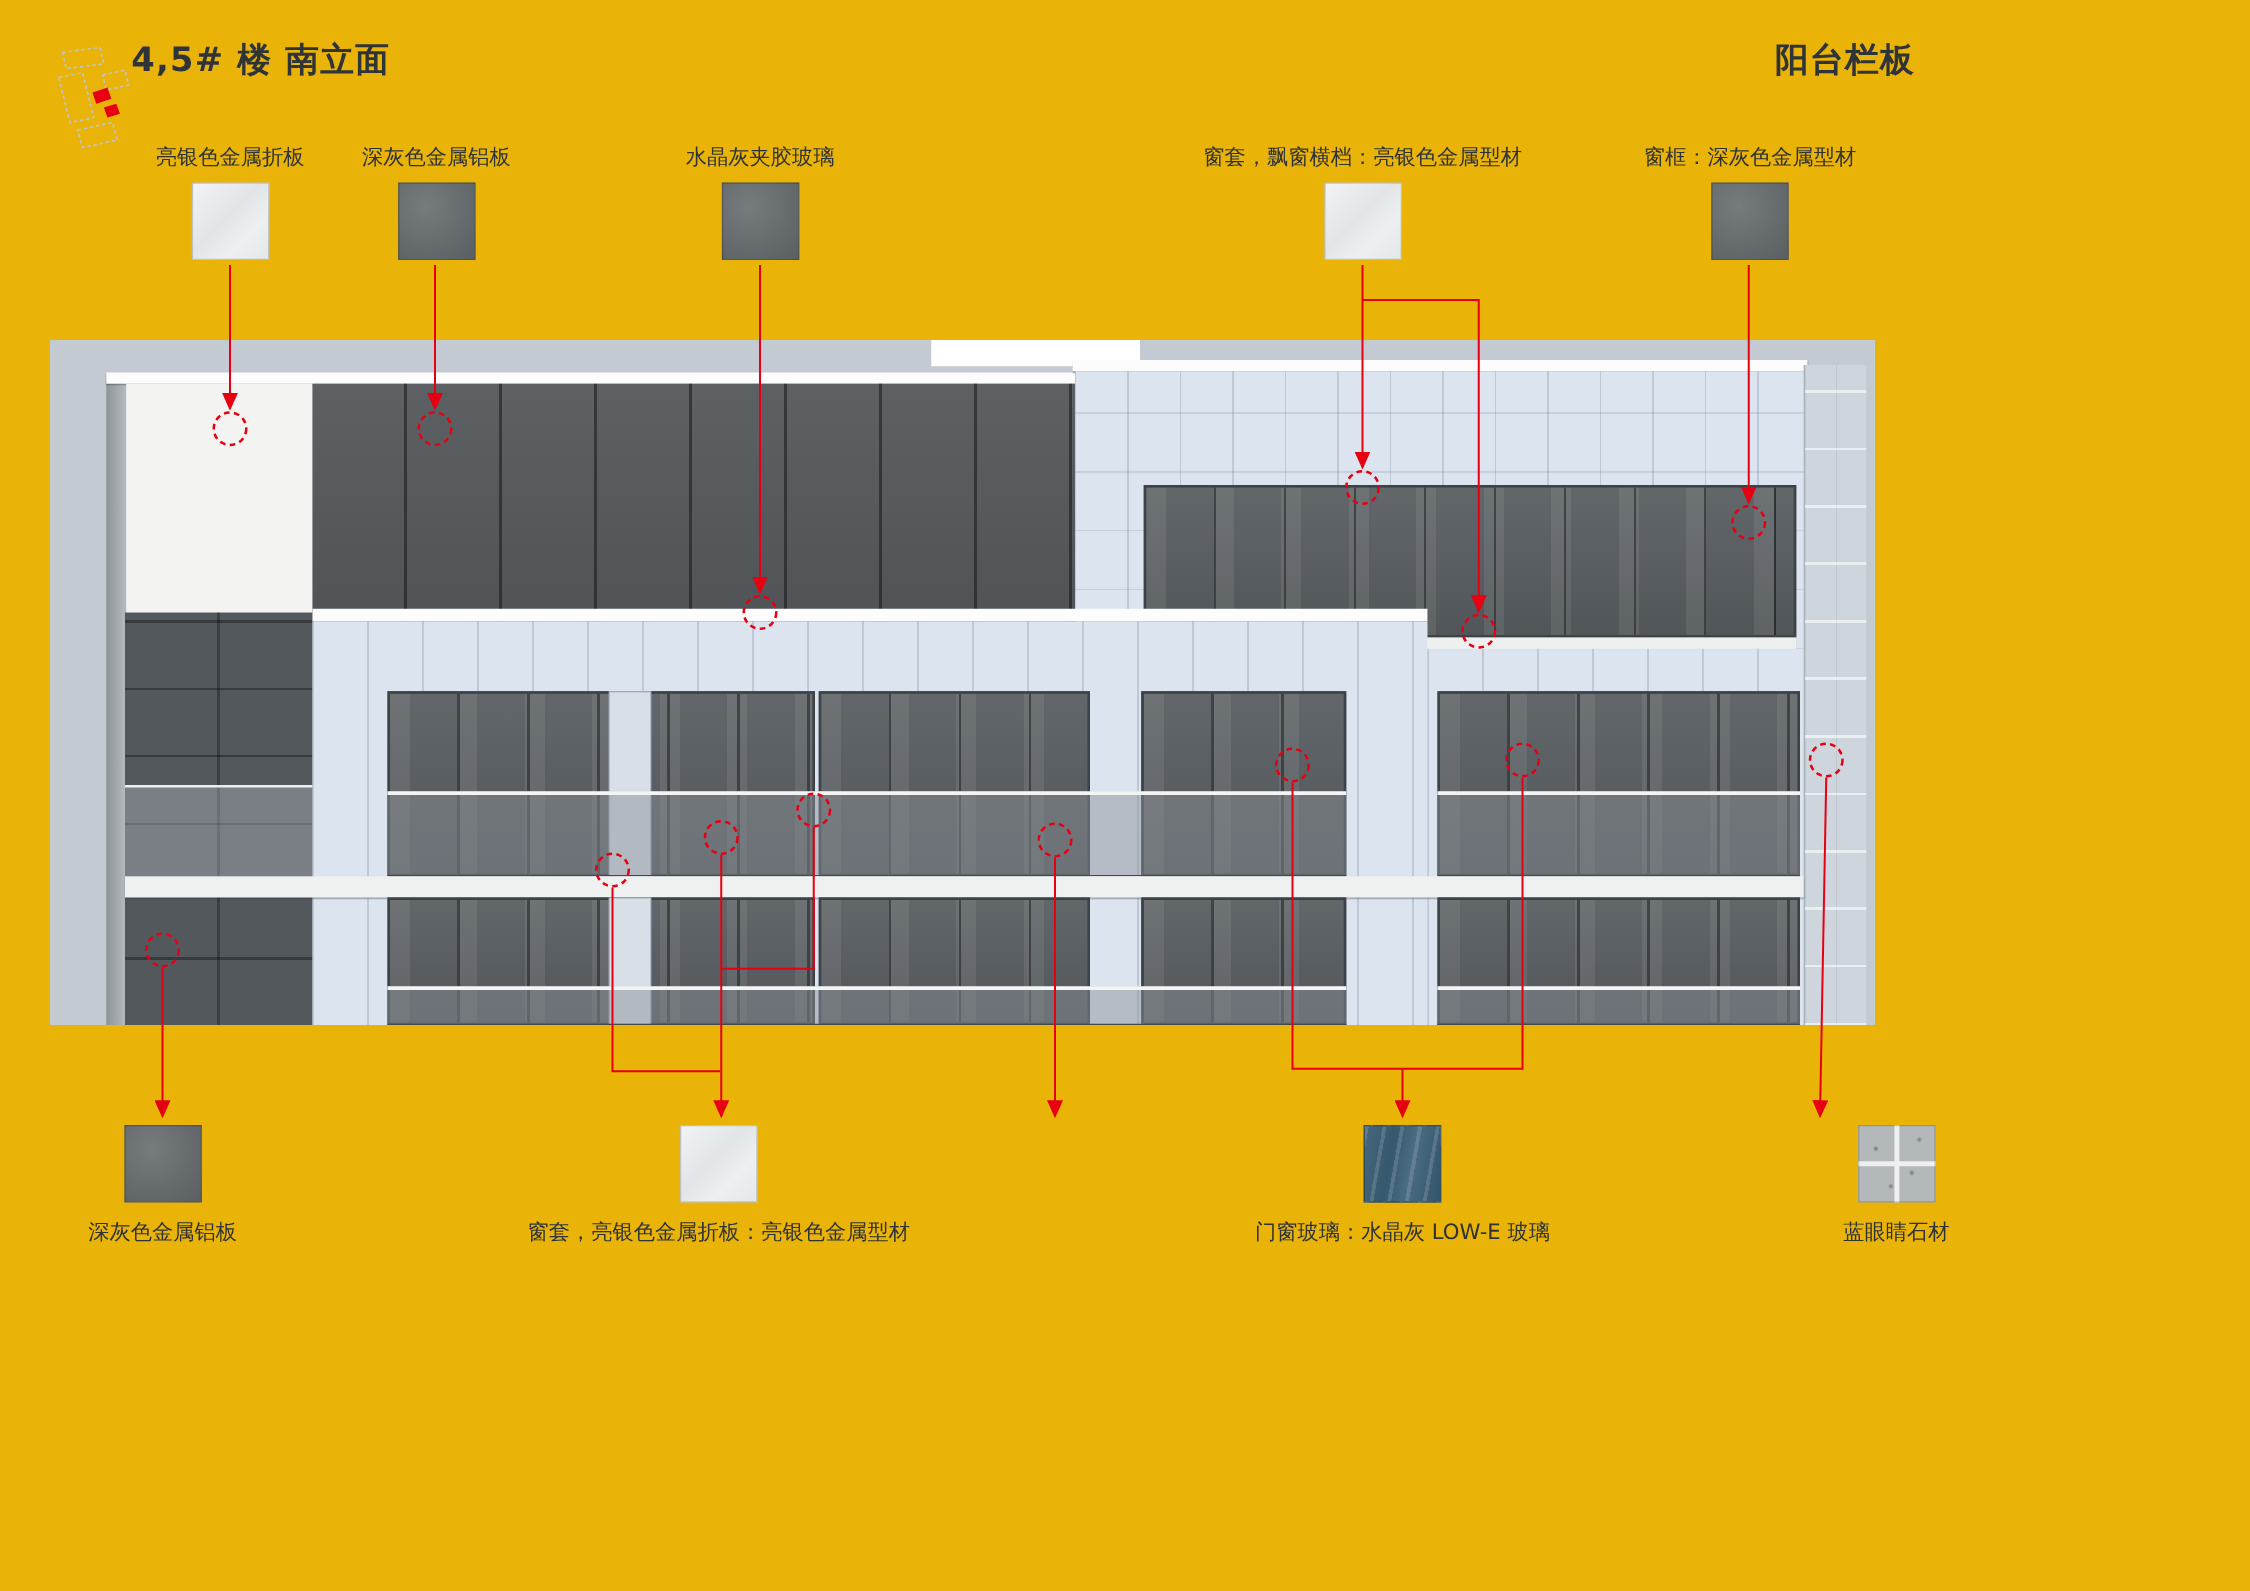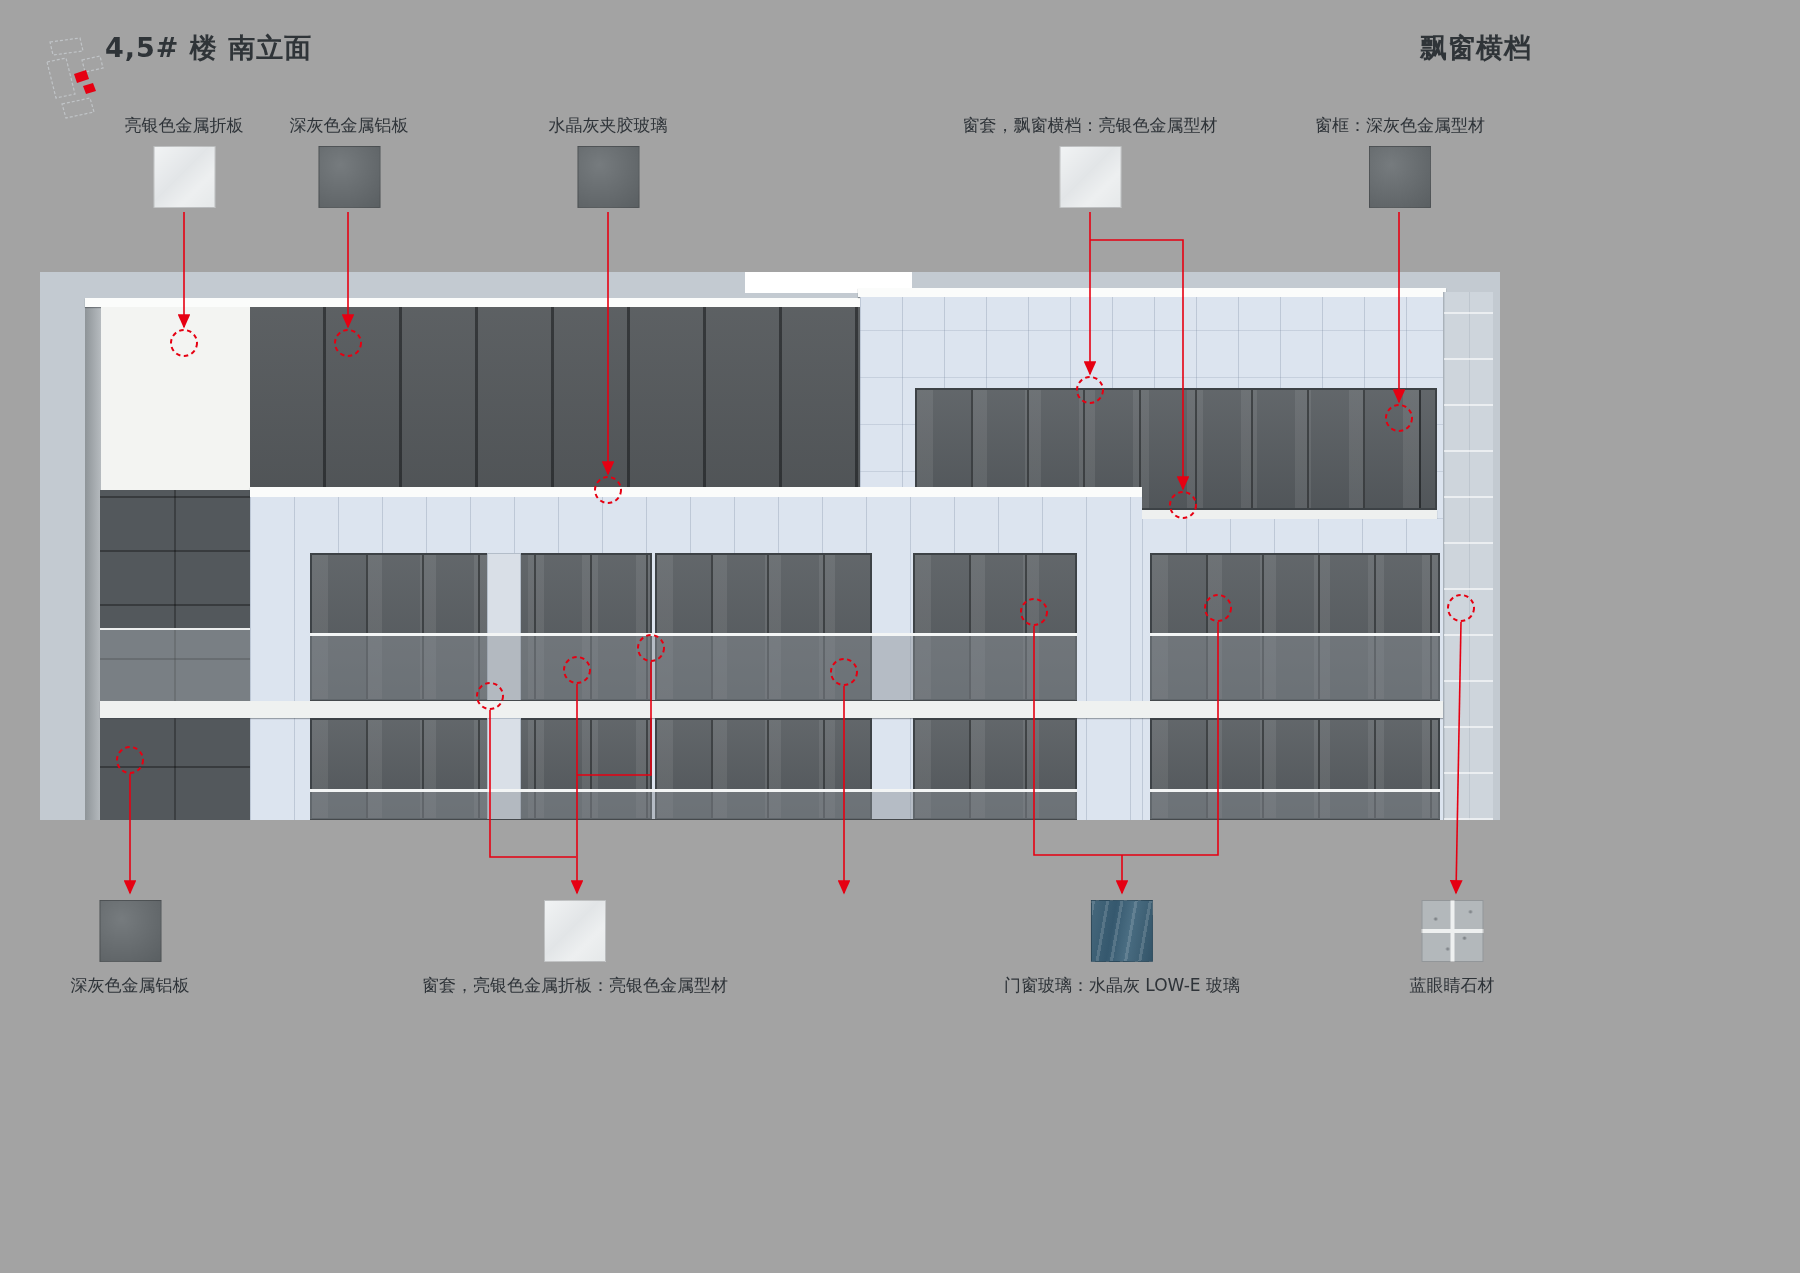--- a/index.html
+++ b/index.html
@@ -1,17 +1,17 @@
 <!DOCTYPE html>
 <html><head>
 <meta charset="utf-8">
 <style>
   html,body{margin:0;padding:0;background:#ffffff;}
   body{font-family:"DejaVu Sans","Liberation Sans",sans-serif;}
-  #canvas{position:relative;width:1800px;height:1273px;background:#a3a3a3;overflow:hidden;}
+  #canvas{position:relative;width:1800px;height:1273px;background:#eab308;overflow:hidden;}
   .abs{position:absolute;}
   .title{position:absolute;font-size:27px;font-weight:700;color:#2f3438;letter-spacing:1px;white-space:nowrap;}
   .callout{position:absolute;display:flex;flex-direction:column;align-items:center;transform:translateX(-50%);z-index:6;}
   .callout.top{top:114px;gap:9px;}
   .callout.bottom{top:900px;gap:12px;}
   .clabel{font-size:17px;color:#2e3338;white-space:nowrap;font-weight:500;}
   .swatch{width:62px;height:62px;border:1px solid rgba(0,0,0,.18);box-sizing:border-box;}
   .swatch.silver{background:linear-gradient(135deg,#f1f3f4 0%,#e2e5e7 45%,#edeff0 70%,#e5e8e9 100%);}
   .swatch.darkmetal{background:radial-gradient(circle at 35% 30%,#767b7e,#62676a 70%,#5a5f62 100%);}
   .swatch.greenglass{background:radial-gradient(circle at 40% 35%,#6f8c7e,#55705f 70%,#4a6351 100%);}
@@ -49,21 +49,21 @@
       <path d="M40,24 L58,20 L61,32 L43,36 Z"></path>
       <path d="M20,68 L48,62 L52,76 L24,82 Z"></path>
     </g>
     <g fill="#e60012">
       <path d="M32,38 L44,34 L47,43 L35,47 Z"></path>
       <path d="M41,50 L51,47 L54,55 L44,58 Z"></path>
     </g>
   </svg>
 
   <div class="title" style="left:105px;top:30px">4,5# 楼  南立面</div>
-  <div class="title" style="right:268px;top:30px">飘窗横档</div>
+  <div class="title" style="right:268px;top:30px">阳台栏板</div>
 
   <div class="callout top" style="left:184px">
     <div class="clabel">亮银色金属折板</div>
     <div class="swatch silver"></div>
   </div>
   <div class="callout top" style="left:349px">
     <div class="clabel">深灰色金属铝板</div>
     <div class="swatch darkmetal"></div>
   </div>
   <div class="callout top" style="left:608px">
@@ -120,21 +120,21 @@
     <div class="clabel">深灰色金属铝板</div>
   </div>
   <div class="callout bottom" style="left:575px">
     <div class="swatch silver"></div>
     <div class="clabel">窗套，亮银色金属折板：亮银色金属型材</div>
   </div>
   <div class="callout bottom" style="left:1122px">
     <div class="swatch blueglass"></div>
     <div class="clabel">门窗玻璃：水晶灰 LOW-E 玻璃</div>
   </div>
-  <div class="callout bottom" style="left:1452px">
+  <div class="callout bottom" style="left:1517px">
     <div class="swatch granite"></div>
     <div class="clabel">蓝眼睛石材</div>
   </div>
 
   <svg width="1800" height="1273" viewBox="0 0 1800 1273" style="position:absolute;left:0;top:0;z-index:10;pointer-events:none">
     <defs>
       <marker id="arrow" markerWidth="9" markerHeight="8" refX="8" refY="4" orient="auto">
         <path d="M0,0 L9,4 L0,8 Z" fill="#e60012"></path>
       </marker>
     </defs>

